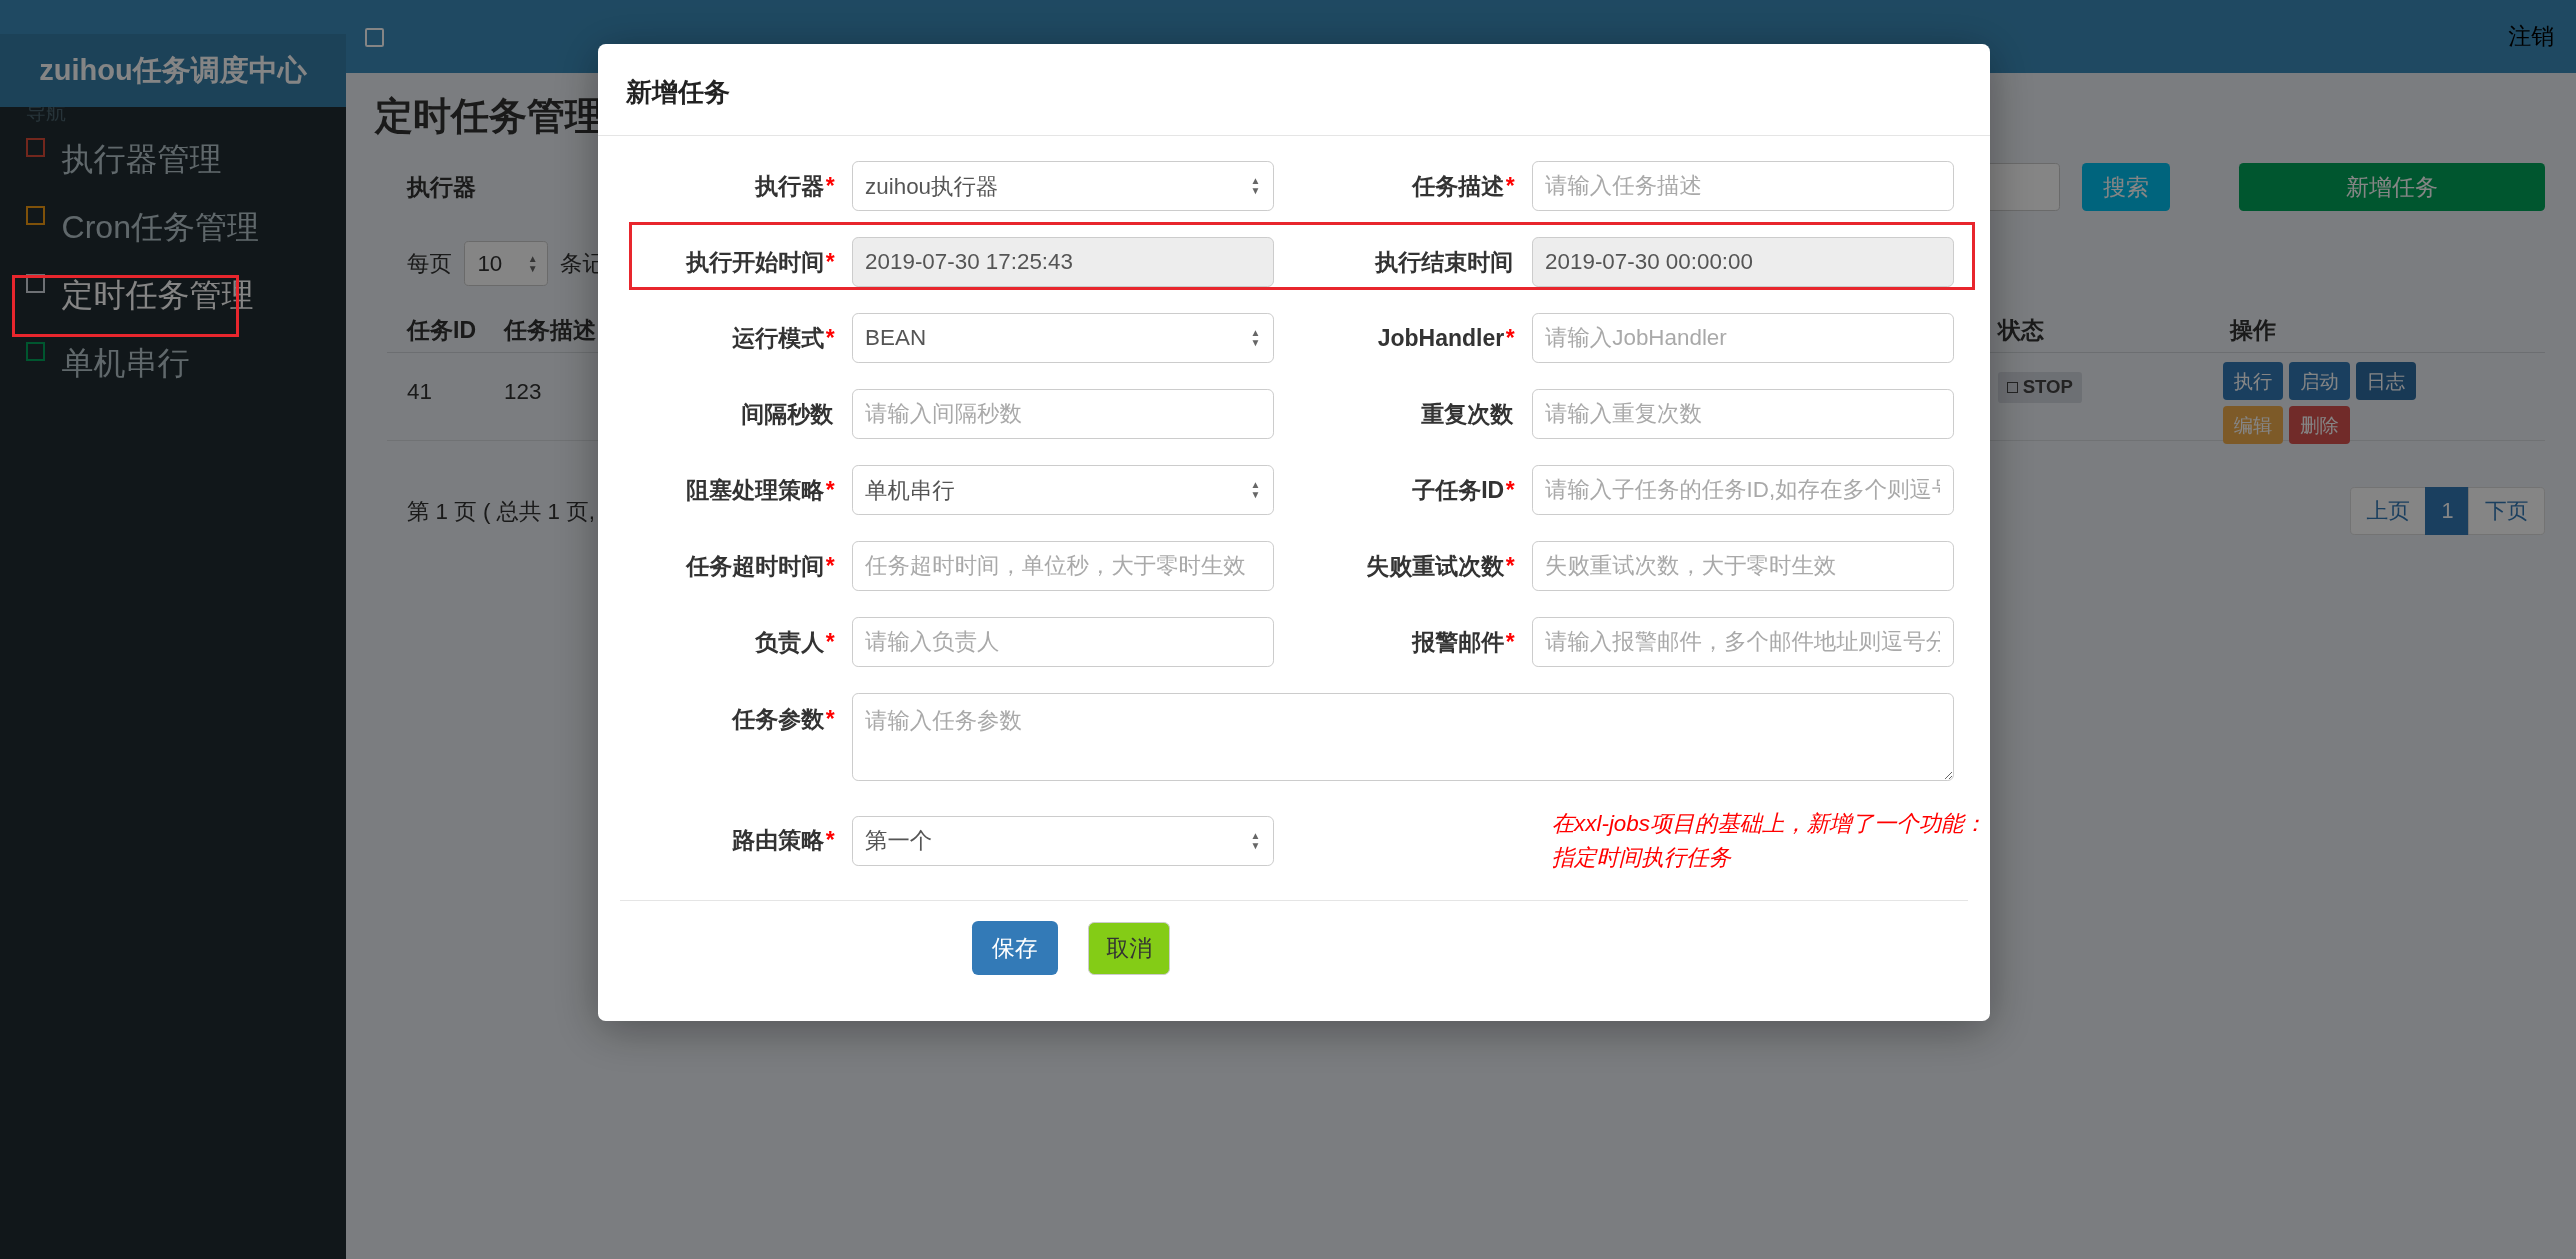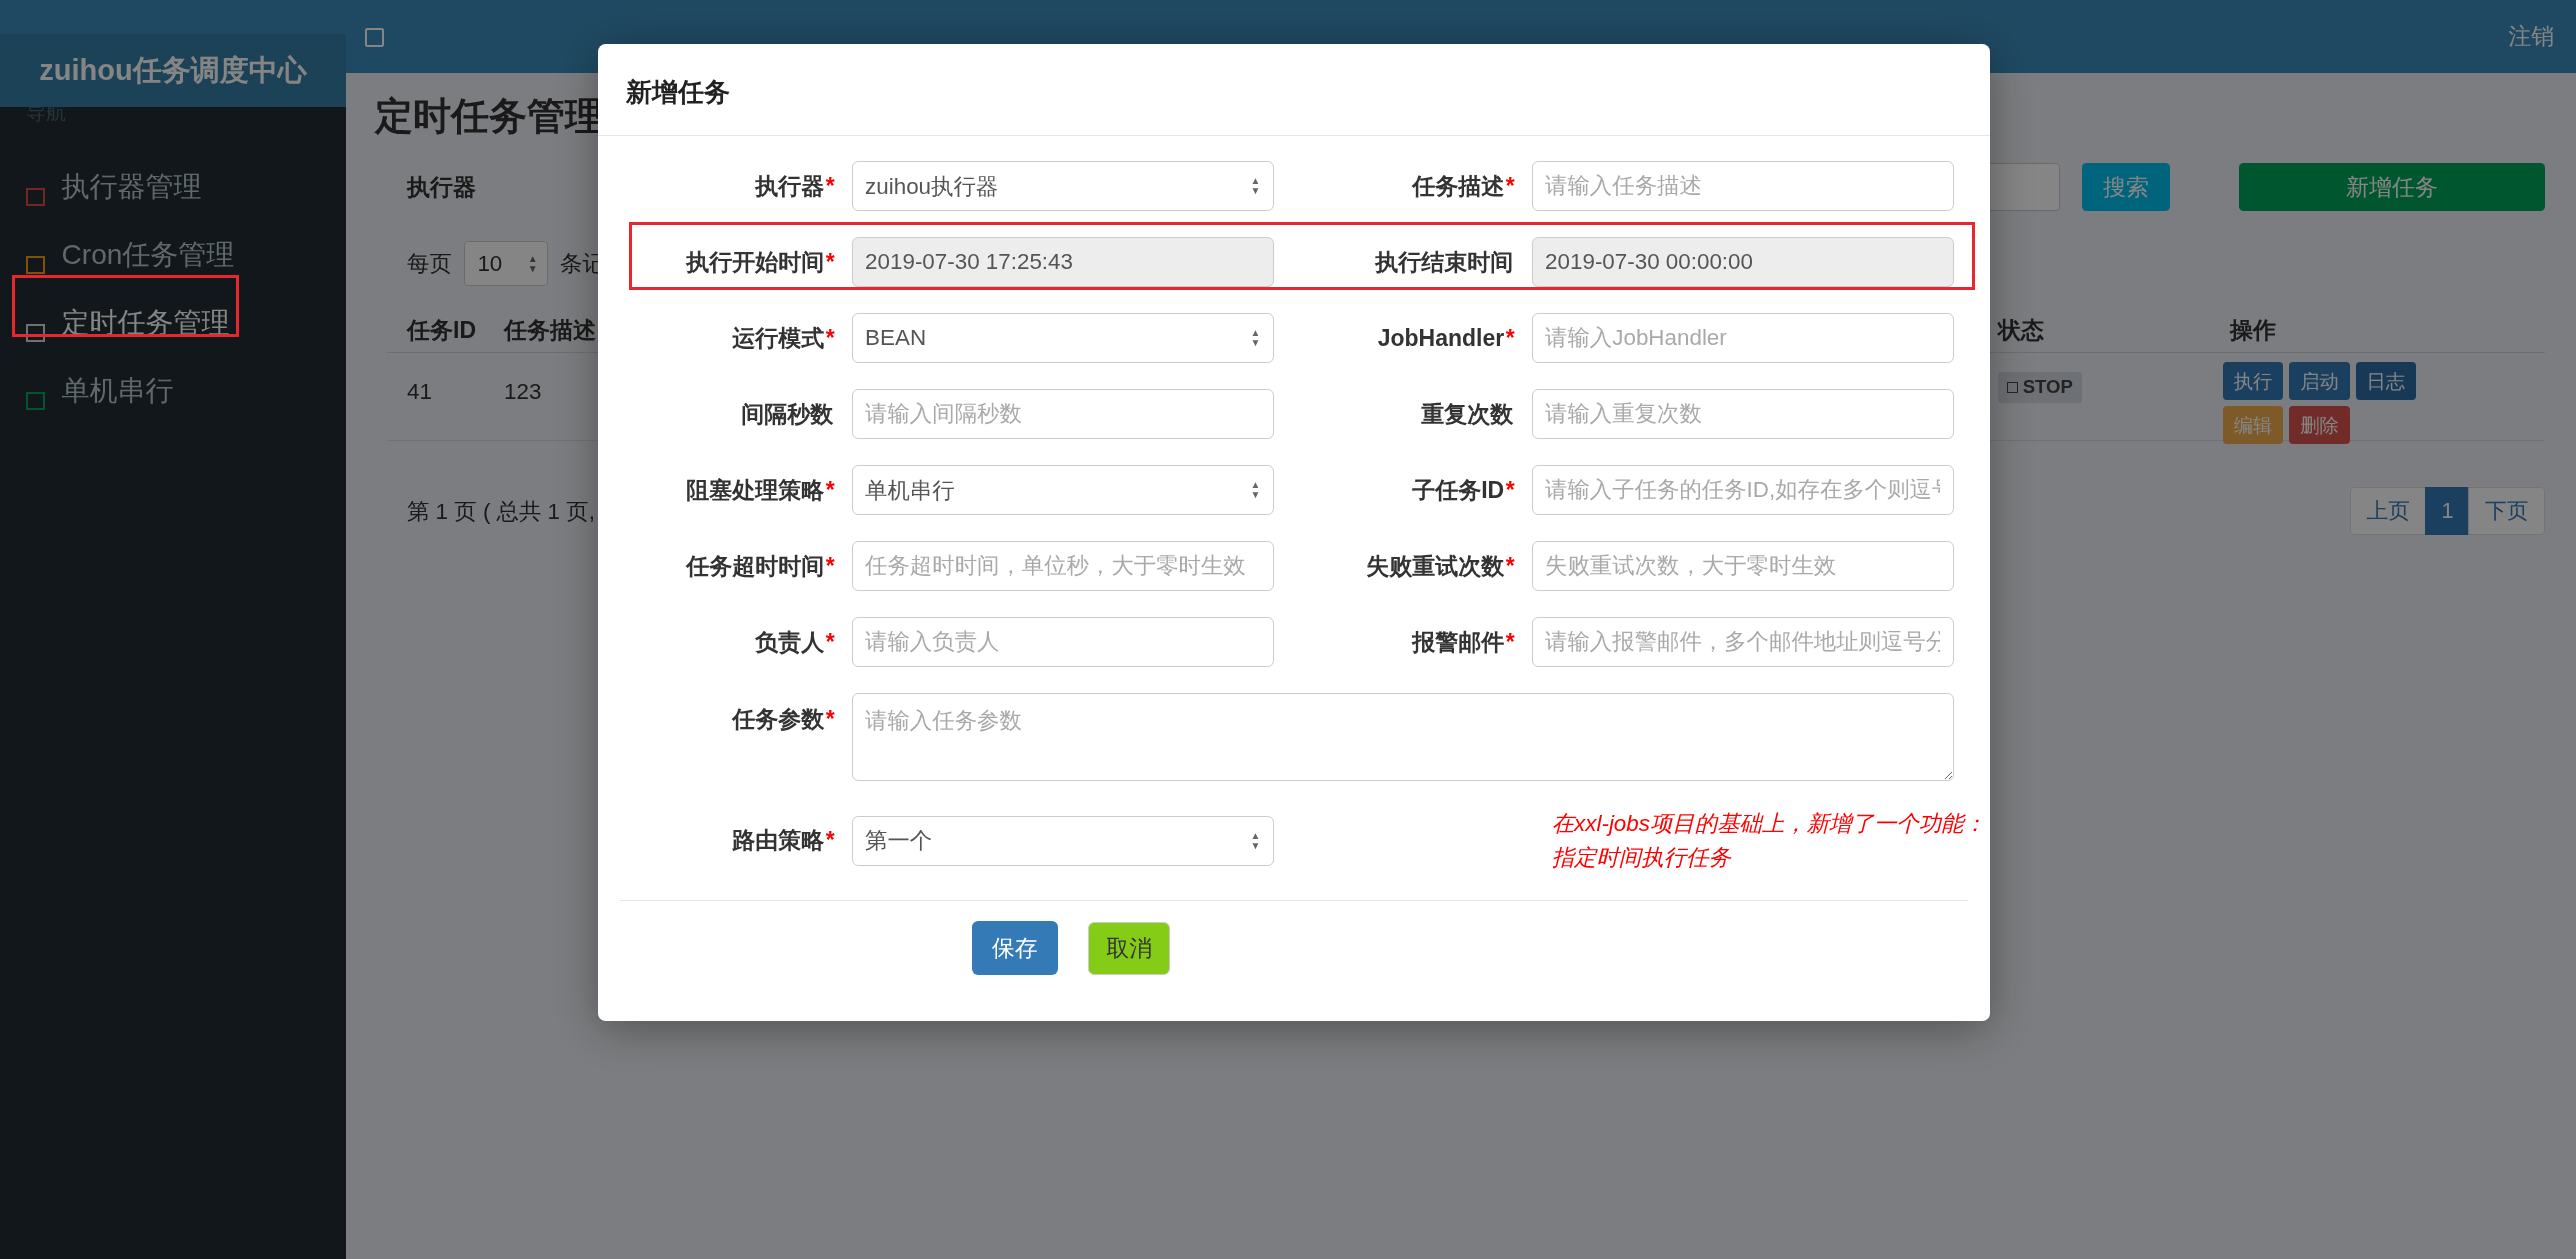--- a/index.html
+++ b/index.html
@@ -10,26 +10,26 @@
     position:relative;
     overflow:hidden;
     color:#333;
   }
 
   
   .navbar { position:absolute; top:0; left:0; width:2576px; height:73px; background:#3c8dbc; z-index:5; }
   .brand { position:absolute; left:0; top:0; width:346px; height:73px; background:#367fa9;
            color:#fff; font-size:29px; font-weight:bold; display:flex; align-items:center; justify-content:center;margin-top:34px; }
   .nav-toggle { position:absolute; left:365px; top:28px; width:18.6px; height:18.6px; border:2.3px solid #fff; border-radius:2.3px; }
-  .logout { position:absolute; right:21.7px; top:0; height:73px; line-height:73px; color:#ffffff; font-size:23px; }
+  .logout { position:absolute; right:21.7px; top:0; height:73px; line-height:73px; color:#000000; font-size:23px; }
 
   
   .sidebar { position:absolute; top:73px; left:0; width:346px; bottom:0; background:#222d32; z-index:4; }
   .sidebar-header { color:#4b646f; font-size:20px; padding:26px 0 12.4px 26px; }
-  .menu-item { display:flex; align-items:flex-end; height:68px; padding-left:26px; color:#b8c7ce; font-size:28px; cursor:pointer; }
+  .menu-item { display:flex; align-items:flex-start; height:68px; padding-left:26px; color:#b8c7ce; font-size:32px; cursor:pointer; }
   .menu-item.active { color:#fff; }
   .menu-icon { width:18.6px; height:18.6px; border:2.3px solid #b8c7ce; margin-right:17px; flex:0 0 auto; }
 
   
   .page-title { position:absolute; left:375px; top:91px; font-size:38px; font-weight:600; color:#333; }
 
   .input-box { background:#fff; border:1.5px solid #ccc; border-radius:4.6px; }
   .filter-label { position:absolute; left:407px; top:163px; height:48px; line-height:48px; font-size:23px; font-weight:600; }
   .filter-fragment { position:absolute; left:1802px; top:163px; width:258px; height:48px; }
   .btn { border:none; border-radius:4.6px; font-size:23px; color:#fff; cursor:pointer; font-family:inherit; }

